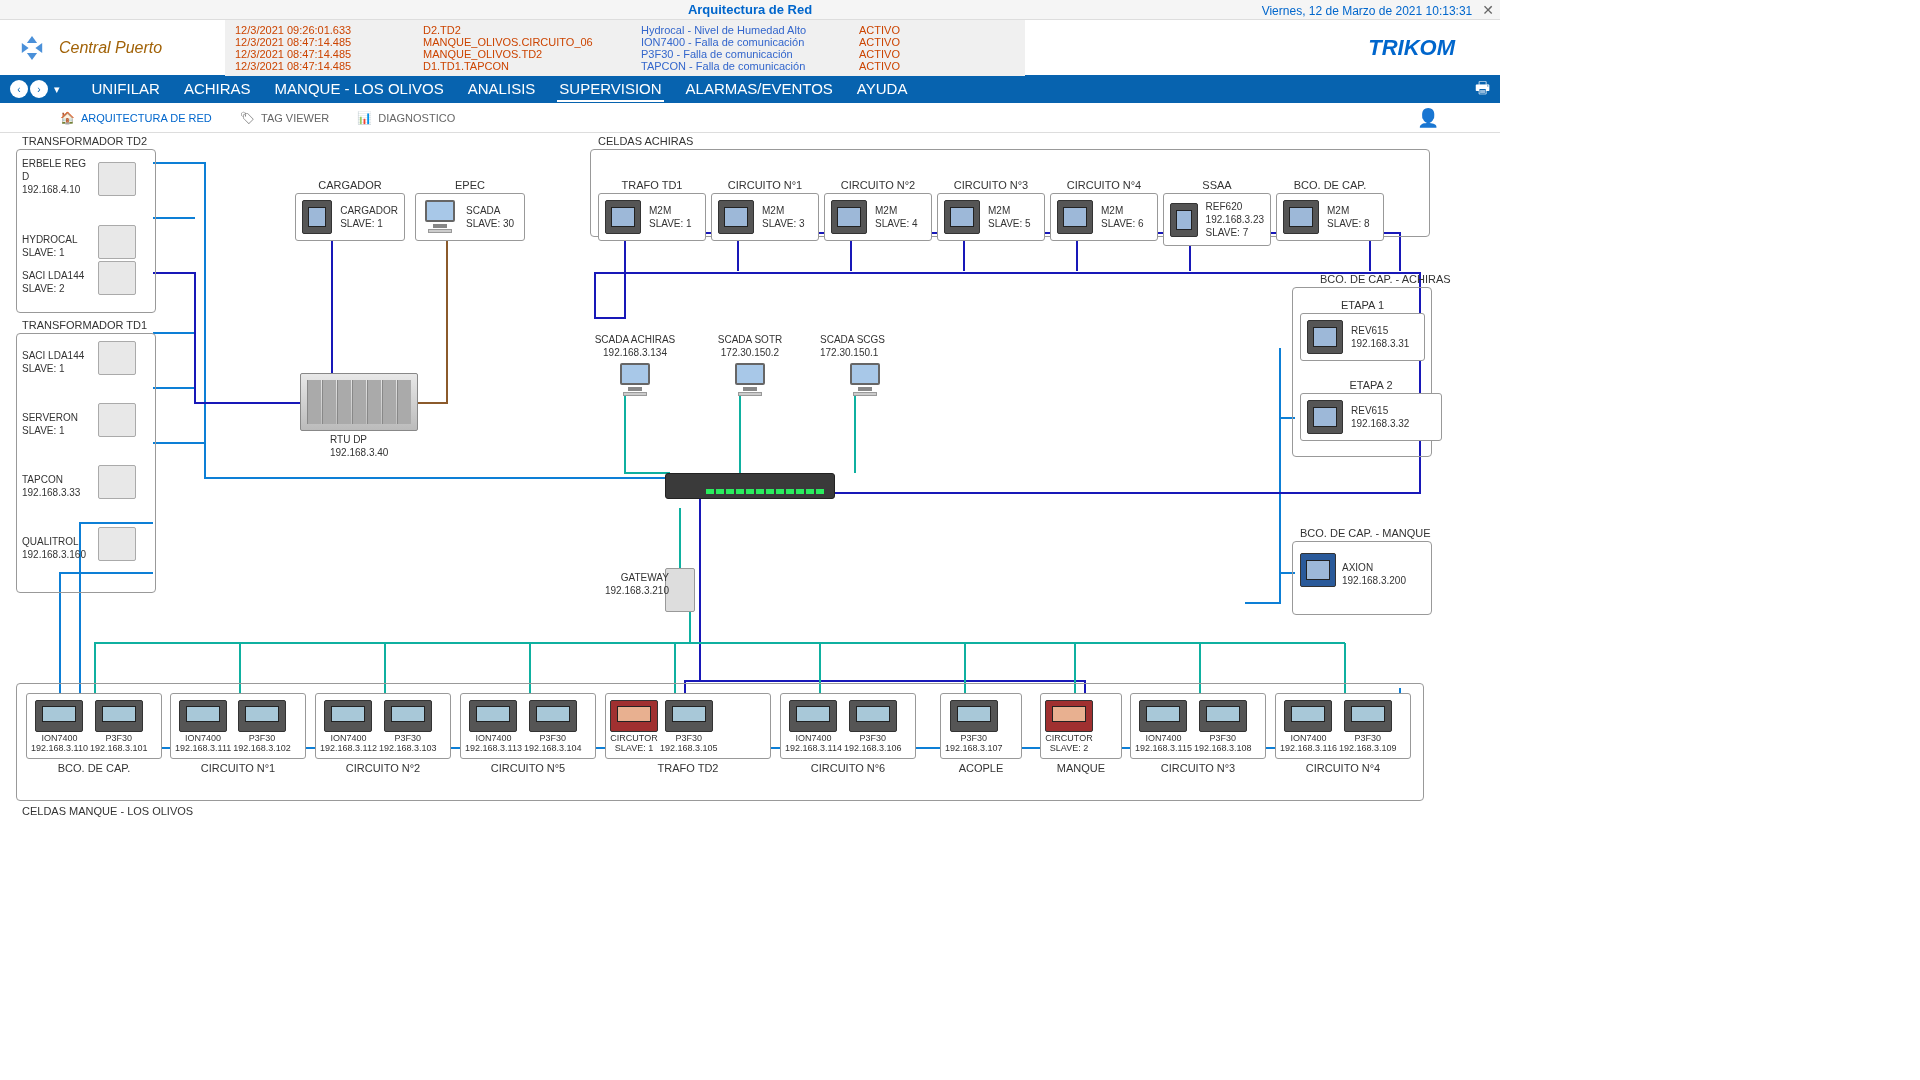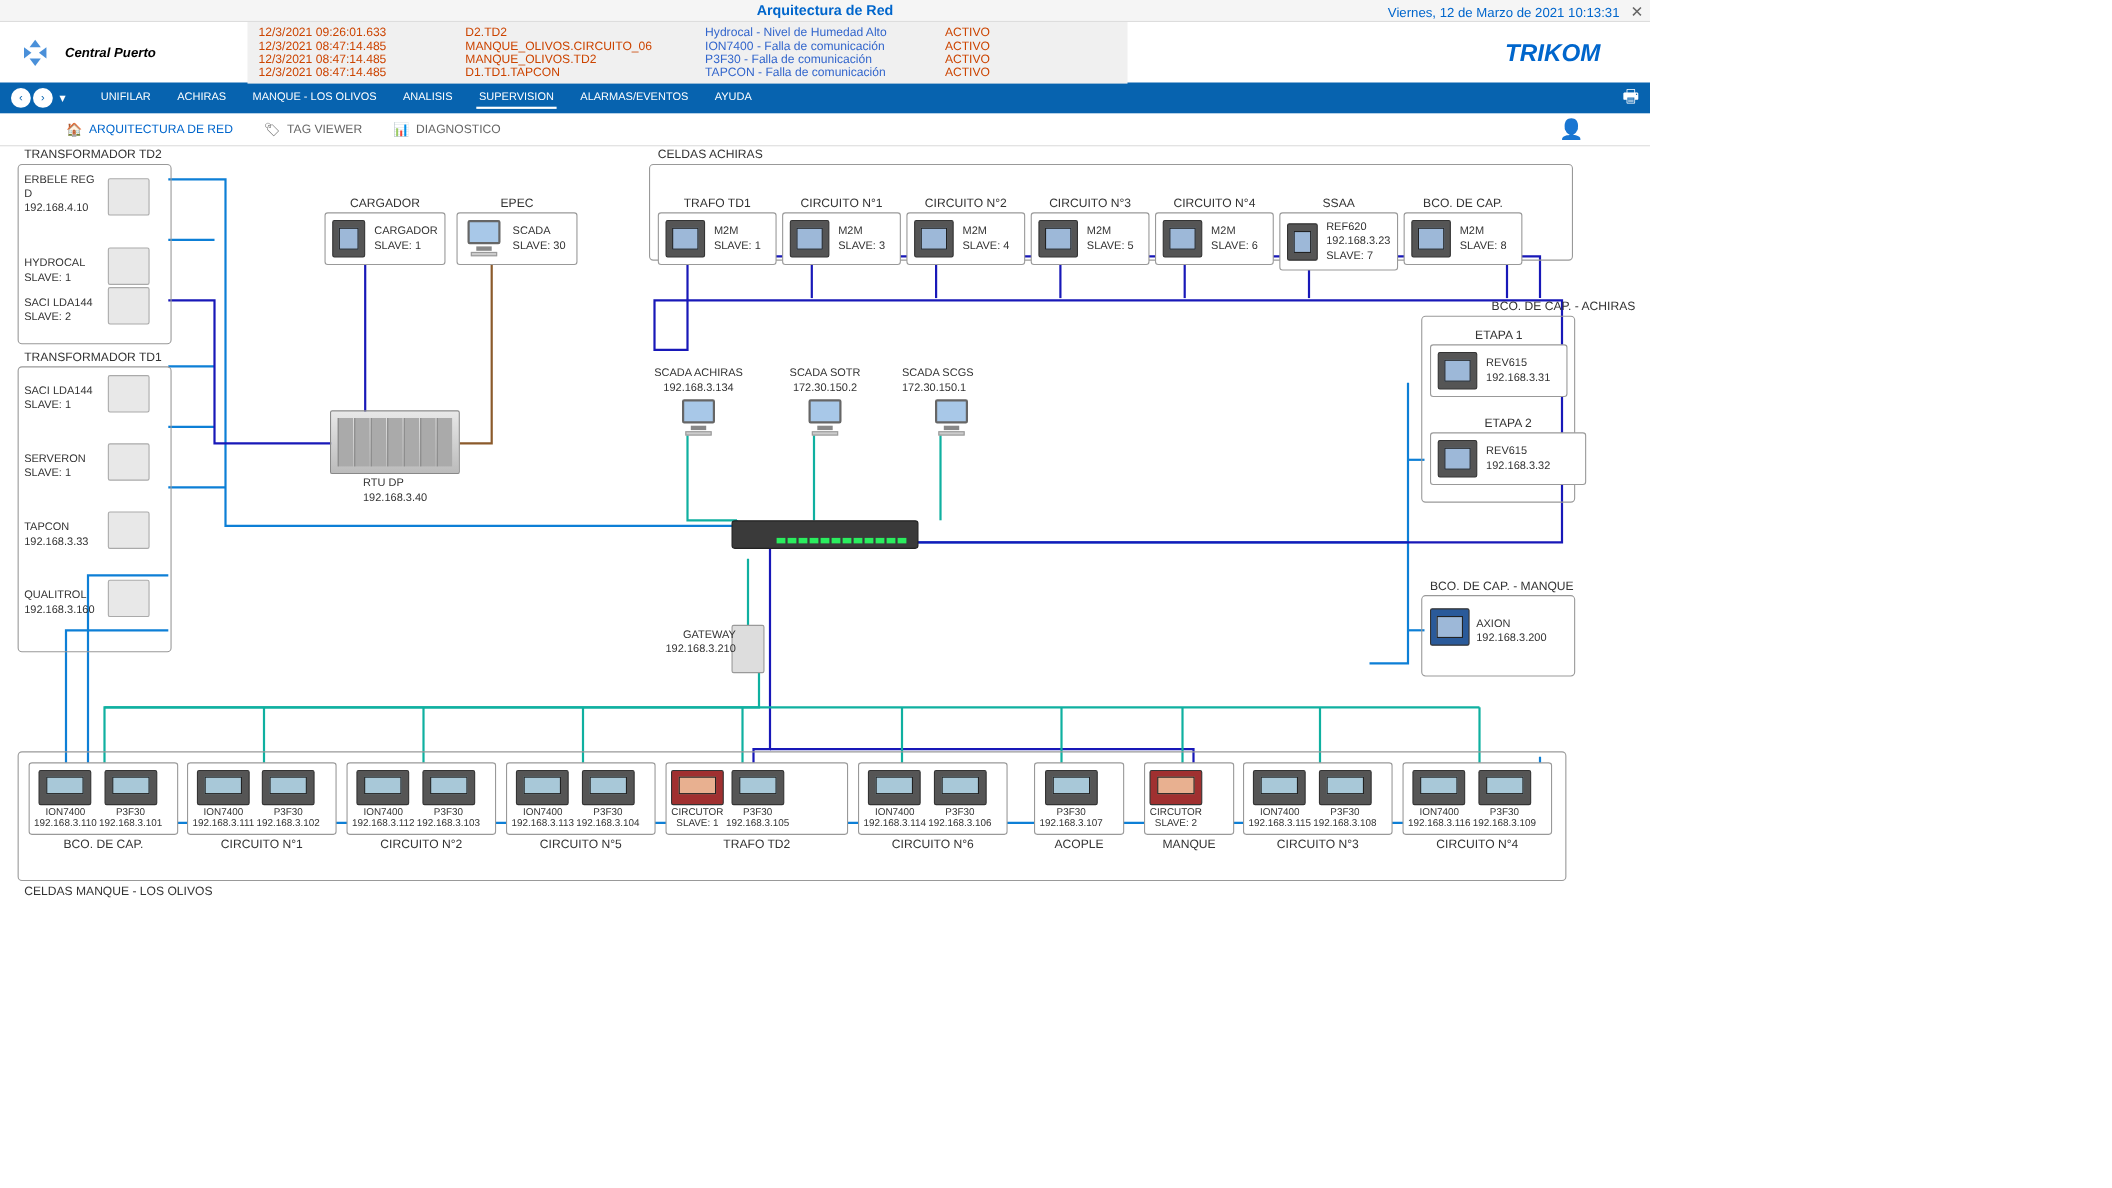--- a/index.html
+++ b/index.html
@@ -4,34 +4,34 @@
 <style>
 *{margin:0;padding:0;box-sizing:border-box;font-family:Arial,sans-serif}
 body{background:#fff;font-size:11px;color:#333;width:1500px;height:840px;position:relative;overflow:hidden}
 .titlebar{height:20px;background:#f5f5f5;display:flex;align-items:center;justify-content:space-between;padding:0 6px;border-bottom:1px solid #ddd}
 .title-center{position:absolute;left:50%;transform:translateX(-50%);color:#0066cc;font-weight:bold;font-size:13px}
 .title-right{display:flex;align-items:flex-end;gap:10px;color:#0066cc;font-size:12px}
 .close-btn{color:#666;font-size:14px;cursor:pointer}
 .header{height:55px;display:flex;align-items:center;padding:0 15px;gap:10px}
 .logo-area{display:flex;align-items:center;gap:10px;min-width:200px}
 .logo-icon{width:34px;height:34px;color:#4a90d9}
-.logo-text{color:#000000;font-weight:bold;font-style:italic;font-size:12px}
+.logo-text{color:#a16207;font-weight:normal;font-style:italic;font-size:16px}
 .alarms-box{flex:1;background:#f0f0f0;padding:4px 10px;font-size:11px;max-width:800px}
 .alarm-row{display:flex;gap:8px}
 .alarm-ts{color:#cc4400;min-width:180px}
 .alarm-src{color:#cc4400;min-width:210px}
 .alarm-msg{color:#3366cc;min-width:210px}
 .alarm-status{color:#cc4400}
 .trikom{color:#0066cc;font-weight:bold;font-style:italic;font-size:22px;margin-left:auto;margin-right:30px}
 .navbar{height:28px;background:#0763af;display:flex;align-items:center;padding:0 10px;gap:6px;color:#fff}
 .nav-arrows{display:flex;gap:2px;align-items:center}
 .nav-arrow{width:18px;height:18px;border-radius:50%;background:#fff;color:#0763af;display:flex;align-items:center;justify-content:center;font-size:10px;cursor:pointer}
 .nav-down{color:#fff;cursor:pointer;padding:0 4px}
 .nav-items{display:flex;gap:20px;margin-left:20px}
-.nav-item{font-size:10px;cursor:pointer;padding:3px 2px}
+.nav-item{font-size:15px;cursor:pointer;padding:3px 2px}
 .nav-item.active{border-bottom:2px solid #fff}
 .print-icon{margin-left:auto;cursor:pointer;font-size:16px}
 .tabbar{height:30px;display:flex;align-items:center;padding:0 60px;gap:30px;border-bottom:1px solid #ddd}
 .tab{display:flex;align-items:center;gap:6px;font-size:11px;cursor:pointer;color:#666}
 .tab.active{color:#0066cc}
 .tab-icon{font-size:12px}
 .user-icon{margin-left:auto;font-size:18px;color:#999;cursor:pointer}
 .canvas{position:relative;height:700px}
 .group-label{position:absolute;font-size:11px;color:#333;font-weight:500}
 .group-box{position:absolute;border:1px solid #999;border-radius:4px}
@@ -350,21 +350,21 @@
         <span></span>
         <span></span>
         <span></span>
       </div>
     </div>
 
 <div class="gateway-dev" style="left:665px;top:435px"></div>
 <div class="node-text" style="position:absolute;left:605px;top:438px;text-align:right"><span>GATEWAY</span><br><span>192.168.3.210</span></div>
 
 
-<div class="group-label" style="left:1356px;top:140px">BCO. DE CAP. - ACHIRAS</div>
+<div class="group-label" style="left:1320px;top:140px">BCO. DE CAP. - ACHIRAS</div>
 <div class="group-box" style="left:1292px;top:154px;width:140px;height:170px"></div>
 <div id="bcoa">
       <div class="node-box" style="left:1300px;top:180px;width:125px">
         <div class="node-box-title">ETAPA 1</div>
         <div class="dev-ico"></div>
         <div class="node-text">REV615<br>192.168.3.31</div>
       </div>
       <div class="node-box" style="left:1300px;top:260px;width:142px">
         <div class="node-box-title">ETAPA 2</div>
         <div class="dev-ico"></div>

